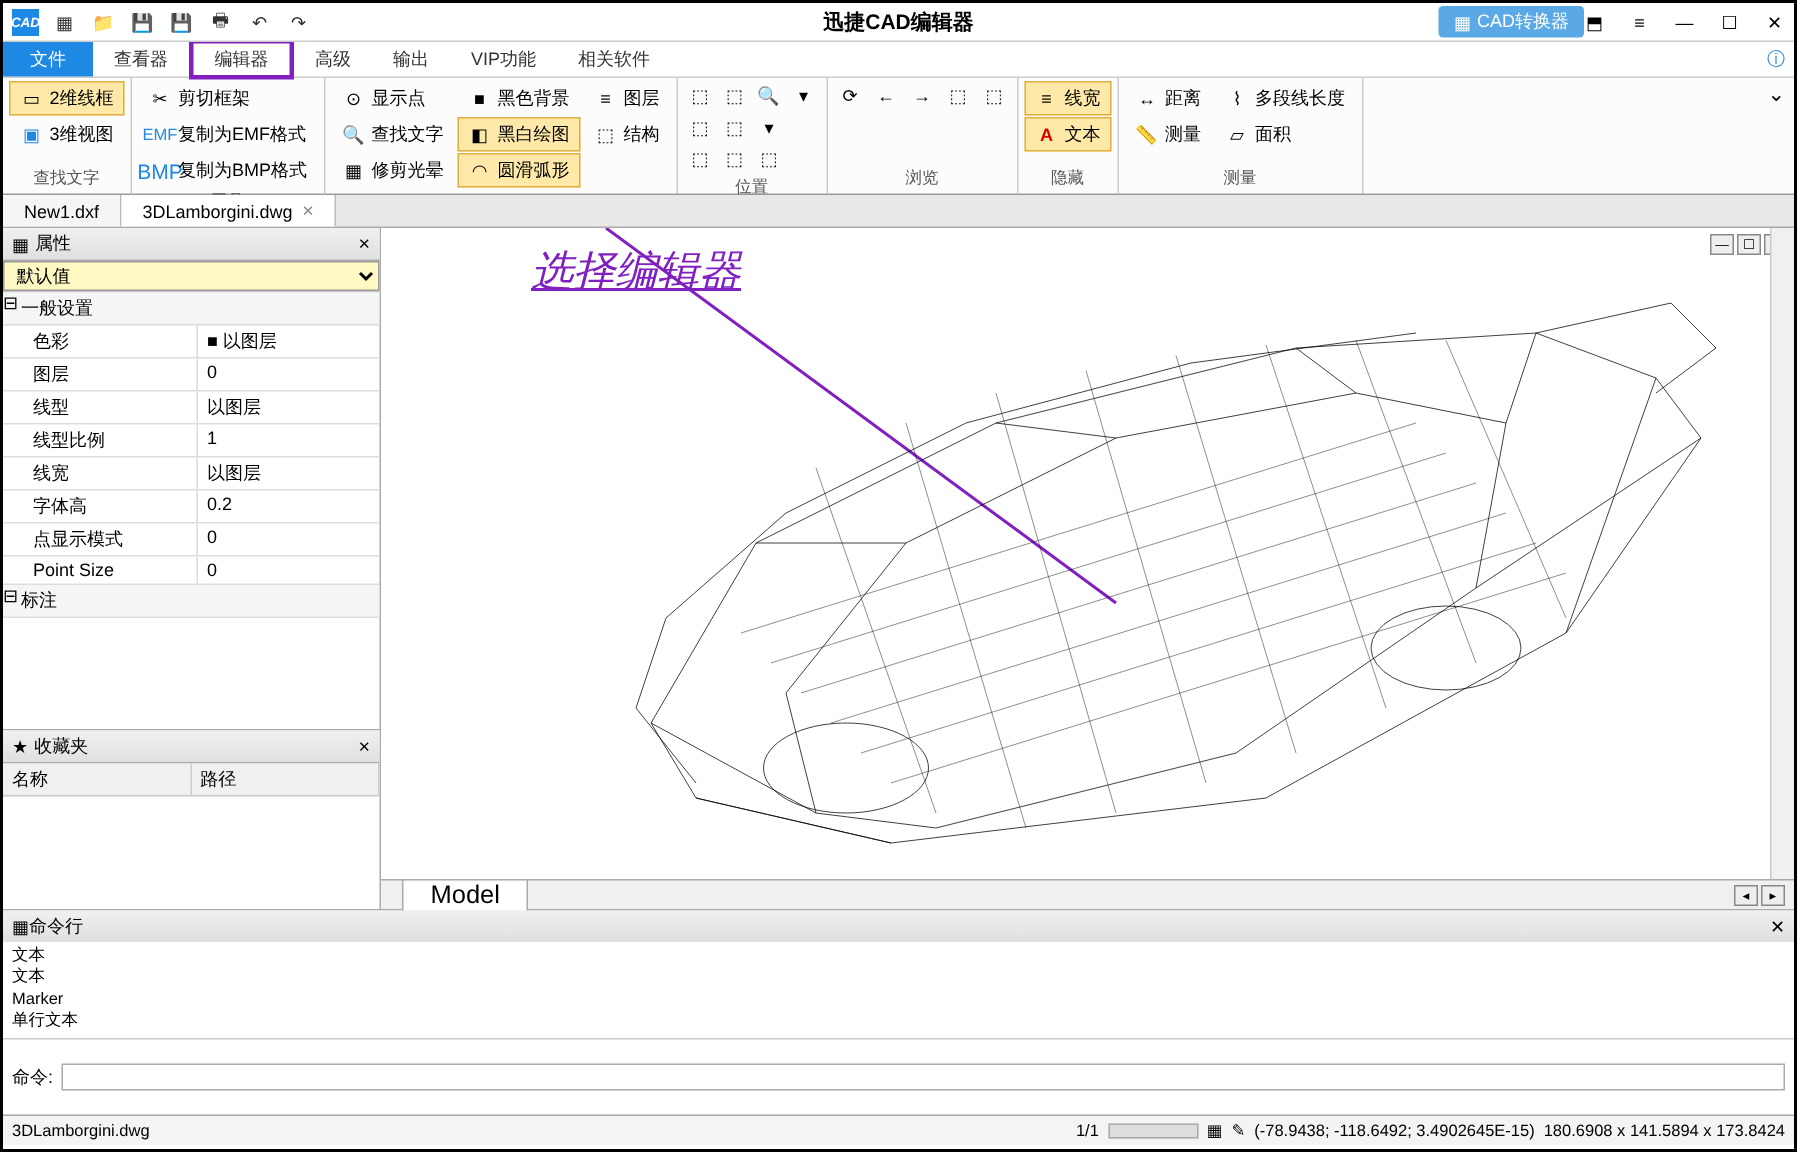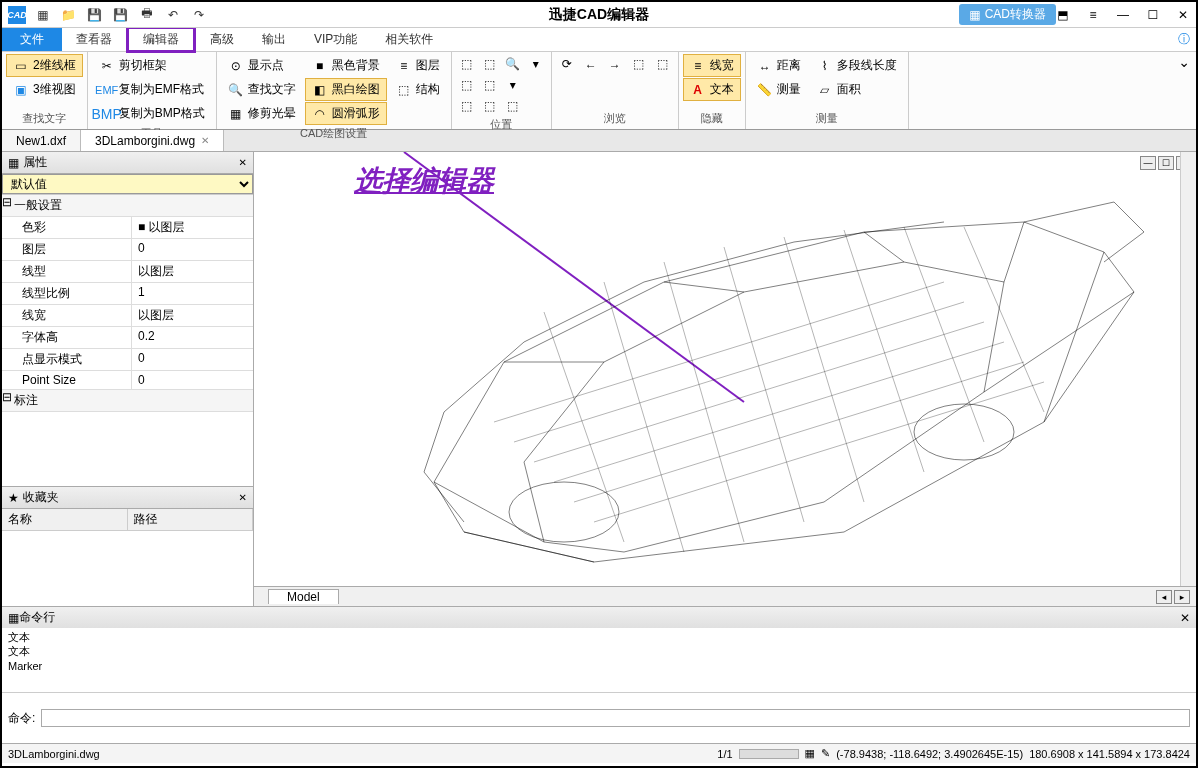--- a/index.html
+++ b/index.html
@@ -53,25 +53,25 @@
 .prop-row.section .prop-key { padding-left: 6px; }
 .prop-val { flex: 1; padding: 2px 6px; }
 .fav-panel { height: 120px; border-top: 1px solid #aaa; display: flex; flex-direction: column; }
 .fav-header-row { display: flex; background: #f0f0f0; border-bottom: 1px solid #ccc; font-size: 12px; }
 .fav-col { flex: 1; padding: 2px 6px; border-right: 1px solid #ccc; }
 
 
 .canvas-area { flex: 1; position: relative; background: #fff; }
 .canvas-controls { position: absolute; top: 4px; right: 4px; display: flex; gap: 2px; }
 .canvas-ctrl { width: 16px; height: 14px; border: 1px solid #888; background: #eee; font-size: 9px; display: flex; align-items: center; justify-content: center; cursor: pointer; }
-.annotation { position: absolute; top: 10px; left: 100px; font-size: 28px; font-style: italic; color: #8020c0; text-decoration: underline; font-family: serif; font-weight: bold; }
+.annotation { position: absolute; top: 10px; left: 100px; font-size: 28px; font-style: italic; color: #8020c0; text-decoration: underline; font-family: serif; }
 .annotation-line { position: absolute; top: 0; left: 0; pointer-events: none; }
 .car-wire { position: absolute; top: 10px; left: 90px; }
 .model-tab-bar { position: absolute; bottom: 0; left: 0; right: 0; height: 20px; display: flex; align-items: center; background: #f0f0f0; border-top: 1px solid #aaa; }
-.model-tab { padding: 0 18px; background: #fff; border: 1px solid #aaa; border-bottom: none; font-size: 12px; margin-left: 14px; }
+.model-tab { padding: 0 18px; background: #fff; border: 1px solid #aaa; border-bottom: none; font-size: 17px; margin-left: 14px; }
 .scroll-ctrls { margin-left: auto; margin-right: 6px; display: flex; gap: 2px; }
 .vscroll { position: absolute; top: 0; right: 0; bottom: 20px; width: 16px; background: #f0f0f0; border-left: 1px solid #ccc; }
 
 
 .cmd-panel { border-top: 1px solid #aaa; }
 .cmd-header { background: linear-gradient(#f0f0f0,#e0e0e0); padding: 2px 6px; font-size: 12px; display: flex; align-items: center; }
 .cmd-history { height: 64px; padding: 2px 6px; font-size: 11px; line-height: 1.3; overflow: auto; background: #fff; }
 .cmd-input-row { display: flex; align-items: center; padding: 16px 6px; border-top: 1px solid #ccc; gap: 6px; }
 .cmd-input { flex: 1; border: 1px solid #aaa; padding: 1px 4px; font-size: 12px; }
 
@@ -191,21 +191,20 @@
         <div class="ribbon-btn">
             <span class="ribbon-icon">≡</span>
             <span>图层</span>
           </div>
         <div class="ribbon-btn">
             <span class="ribbon-icon">⬚</span>
             <span>结构</span>
           </div>
       </div>
     </div>
-    <div class="ribbon-group-label">CAD绘图设置</div>
   </div>
 
   <div class="ribbon-group">
     <div class="ribbon-group-body">
       <div class="icon-grid">
         <span class="ribbon-iconbtn">⬚</span>
         <span class="ribbon-iconbtn">⬚</span>
         <span class="ribbon-iconbtn">🔍</span>
         <span class="ribbon-iconbtn">▾</span>
         <span class="ribbon-iconbtn">⬚</span>
@@ -412,20 +411,21 @@
 <div class="cmd-panel">
   <div class="cmd-header">
     <span>▦</span>
     <span>命令行</span>
     <span style="margin-left:auto;cursor:pointer">✕</span>
   </div>
   <div class="cmd-history" id="cmd-history">
       <div>文本</div>
       <div>文本</div>
       <div>Marker</div>
+      <div>单行文本</div>
     </div>
   <div class="cmd-input-row">
     <span>命令:</span>
     <input class="cmd-input" style="">
   </div>
 </div>
 
 <div class="statusbar">
   <span>3DLamborgini.dwg</span>
   <div class="status-right">

